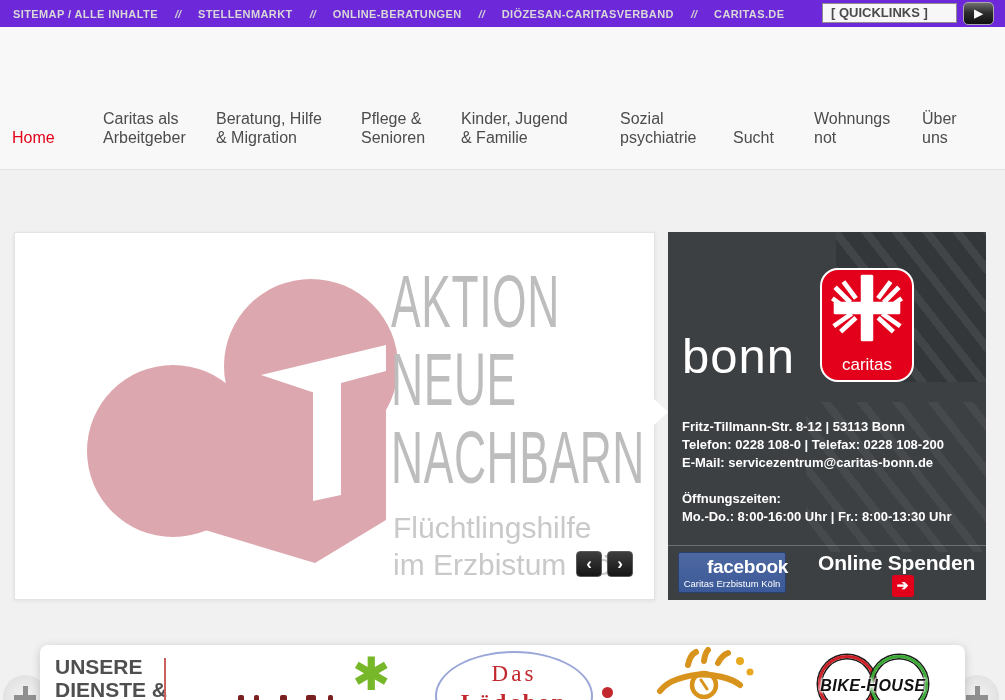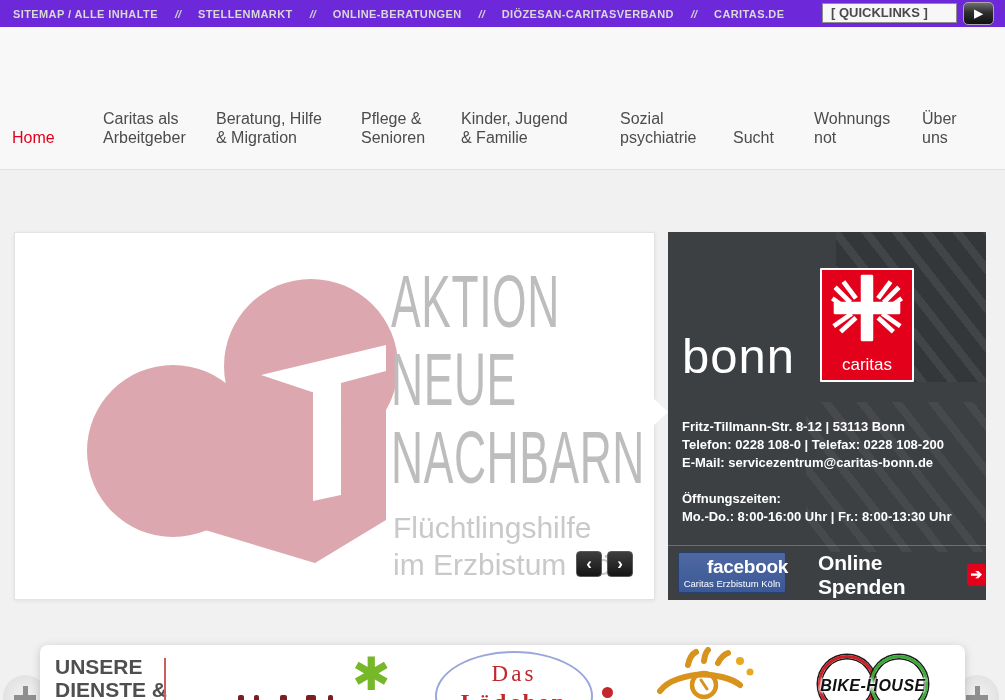--- a/index.html
+++ b/index.html
@@ -44,31 +44,31 @@
 
   
   .sidebar { position:absolute; left:668px; top:62px; width:318px; height:368px; background:#3d4043;
     color:#fff; overflow:hidden; z-index:1; }
   .deco1 { position:absolute; right:0; top:0; width:150px; height:150px; background:#34373a;
     background-image:repeating-linear-gradient(52deg, transparent 0 16px, rgba(255,255,255,.07) 16px 24px); }
   .deco2 { position:absolute; right:0; top:170px; width:180px; height:150px;
     background-image:repeating-linear-gradient(52deg, transparent 0 20px, rgba(255,255,255,.05) 20px 28px); }
   .brand { position:absolute; left:14px; top:96px; font-size:49px; font-weight:400; color:#fff; letter-spacing:1px; }
   .caritas-logo { position:absolute; left:152px; top:36px; width:94px; height:114px; background:#e2001a;
-    border:2px solid #fff; border-radius:1px; cursor:pointer; }
+    border:2px solid #fff; border-radius:18px; cursor:pointer; }
   .caritas-logo .word { position:absolute; bottom:5px; width:100%; text-align:center; font-size:17px; color:#fff; }
   .addr { position:absolute; left:14px; top:186px; font-size:13px; font-weight:bold; line-height:18px; }
   .hours { position:absolute; left:14px; top:258px; font-size:13px; font-weight:bold; line-height:18px; }
   .side-bottom { position:absolute; left:0; bottom:0; width:100%; height:55px; border-top:1px solid rgba(255,255,255,.25); }
   .fb-badge { position:absolute; left:10px; top:6px; width:108px; height:41px; border-radius:2px; cursor:pointer;
     background:linear-gradient(#4e68a1, #3b5998); border:1px solid #29406e; text-align:center; }
   .fb-badge .fb-word { font-size:19px; font-weight:bold; letter-spacing:-.3px; line-height:24px; margin-top:2px;padding-left:28px; }
   .fb-badge .fb-sub { font-size:9.5px; line-height:10px; }
   .donate { position:absolute; left:150px; top:5px; cursor:pointer; }
-  .donate-row { display:flex; align-items:center; }
+  .donate-row { display:flex; align-items:center;flex-direction:column; }
   .donate-title { font-size:21px; font-weight:bold; letter-spacing:-.2px; }
   .donate-arrow { width:22px; height:22px; margin-left:12px; background:#e2001a; border-radius:3px;
     color:#fff; font-size:14px; font-weight:bold; text-align:center; line-height:21px; }
 
   
   .plus-circle { position:absolute; width:44px; height:44px; border-radius:50%; top:505px; cursor:pointer;
     background:radial-gradient(#f2f2f2, #dcdcdc); z-index:1; }
   .plus-circle.left { left:3px; } .plus-circle.right { left:955px; }
   .plus-circle::before { content:""; position:absolute; left:11px; top:19.5px; width:22px; height:5px; background:#8f8f8f; }
   .plus-circle::after  { content:""; position:absolute; left:19.5px; top:11px; width:5px; height:22px; background:#8f8f8f; }

